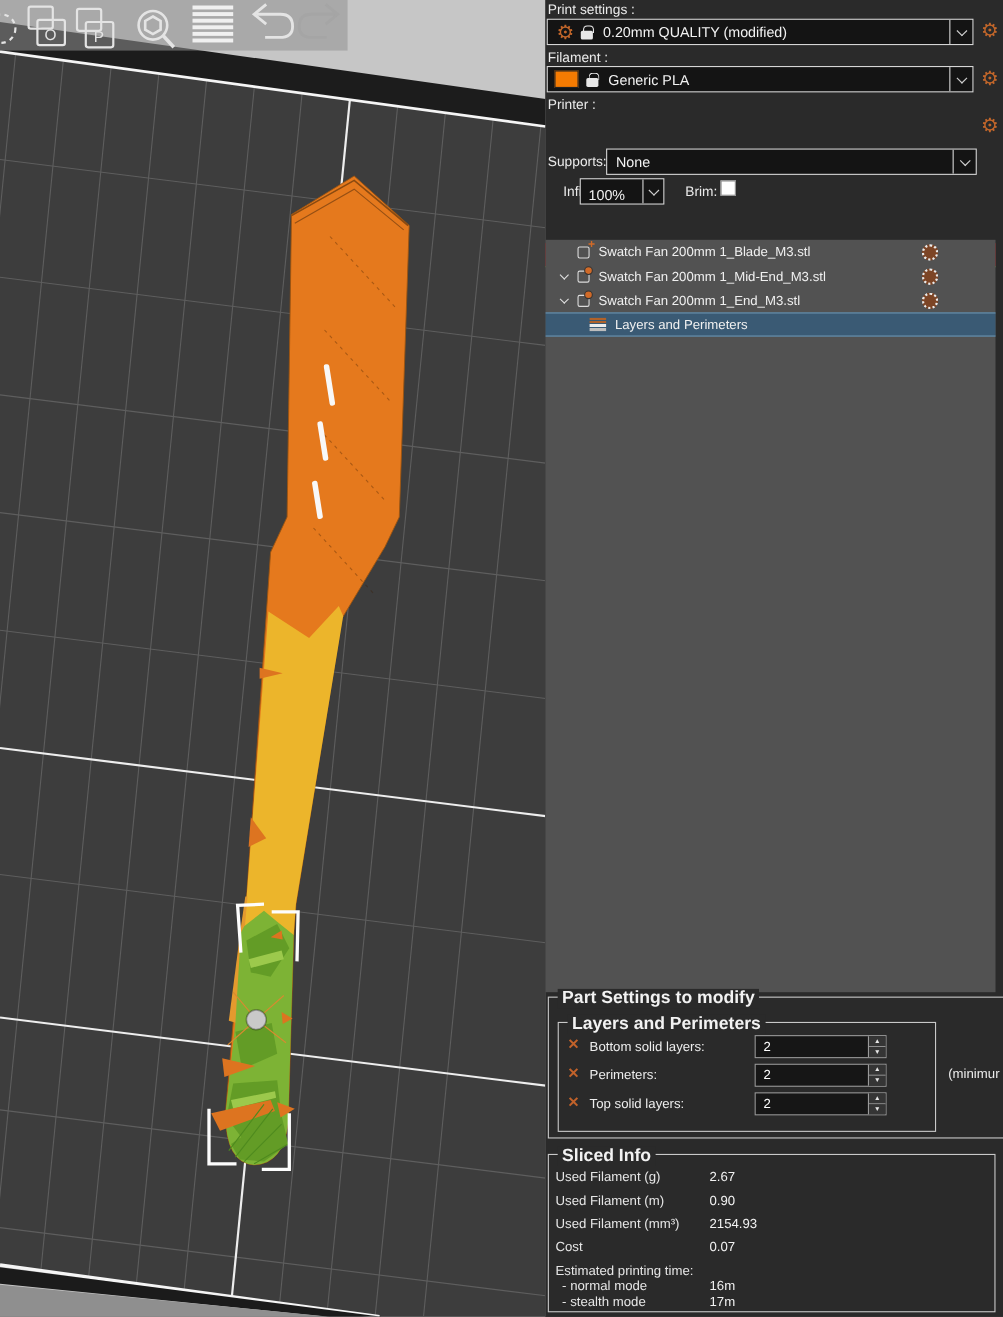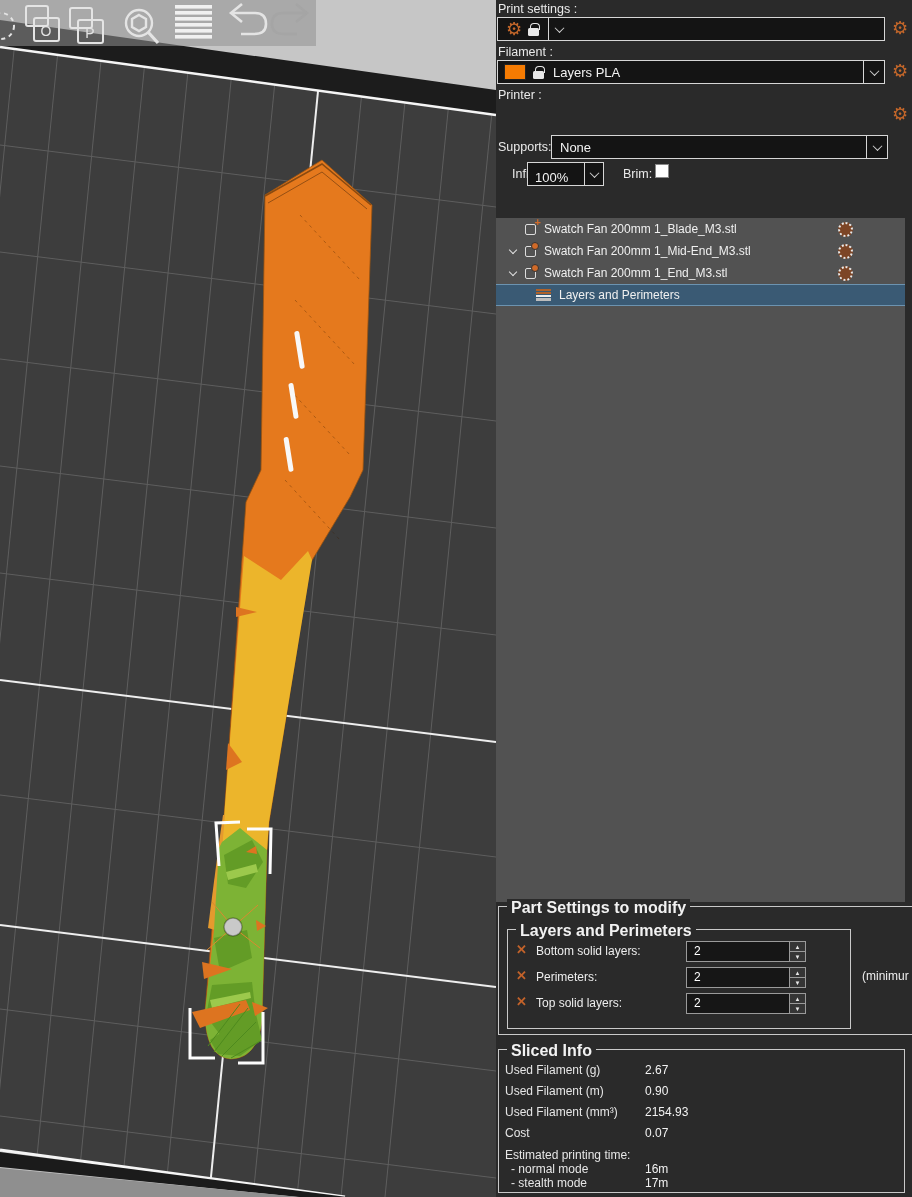--- a/index.html
+++ b/index.html
@@ -227,32 +227,33 @@
       </svg>
     </div>
   </div>
 
   <div id="side-panel">
 
     <div class="plabel" style="left:2px;top:2px;text-align:right;">Print settings :</div>
     <div class="combo" style="left:1px;top:17px;width:388px;">
       <span class="gear-glyph" style="margin:0 6px 0 8px;"></span>
       <span class="lock" style="margin-right:9px;"></span>
+      <span class="ctext">0.20mm QUALITY (modified)</span>
       <span class="chevbox">
           <span class="chev"></span>
         </span>
     </div>
     <div class="gearbtn" style="left:394px;top:19px;">
       <span class="gear-glyph"></span></div>
 
     <div class="plabel" style="left:2px;top:45px;">Filament :</div>
     <div class="combo" style="left:1px;top:60px;width:388px;">
       <span class="swatch" style="margin:0 7px 0 6px;"></span>
       <span class="lock" style="margin-right:9px;"></span>
-      <span class="ctext">Layers PLA</span>
+      <span class="ctext">Generic PLA</span>
       <span class="chevbox">
           <span class="chev"></span>
         </span>
     </div>
     <div class="gearbtn" style="left:394px;top:62px;">
       <span class="gear-glyph"></span></div>
 
     <div class="plabel" style="left:2px;top:88px;">Printer :</div>
     <div class="gearbtn" style="left:394px;top:105px;">
       <span class="gear-glyph"></span></div>

